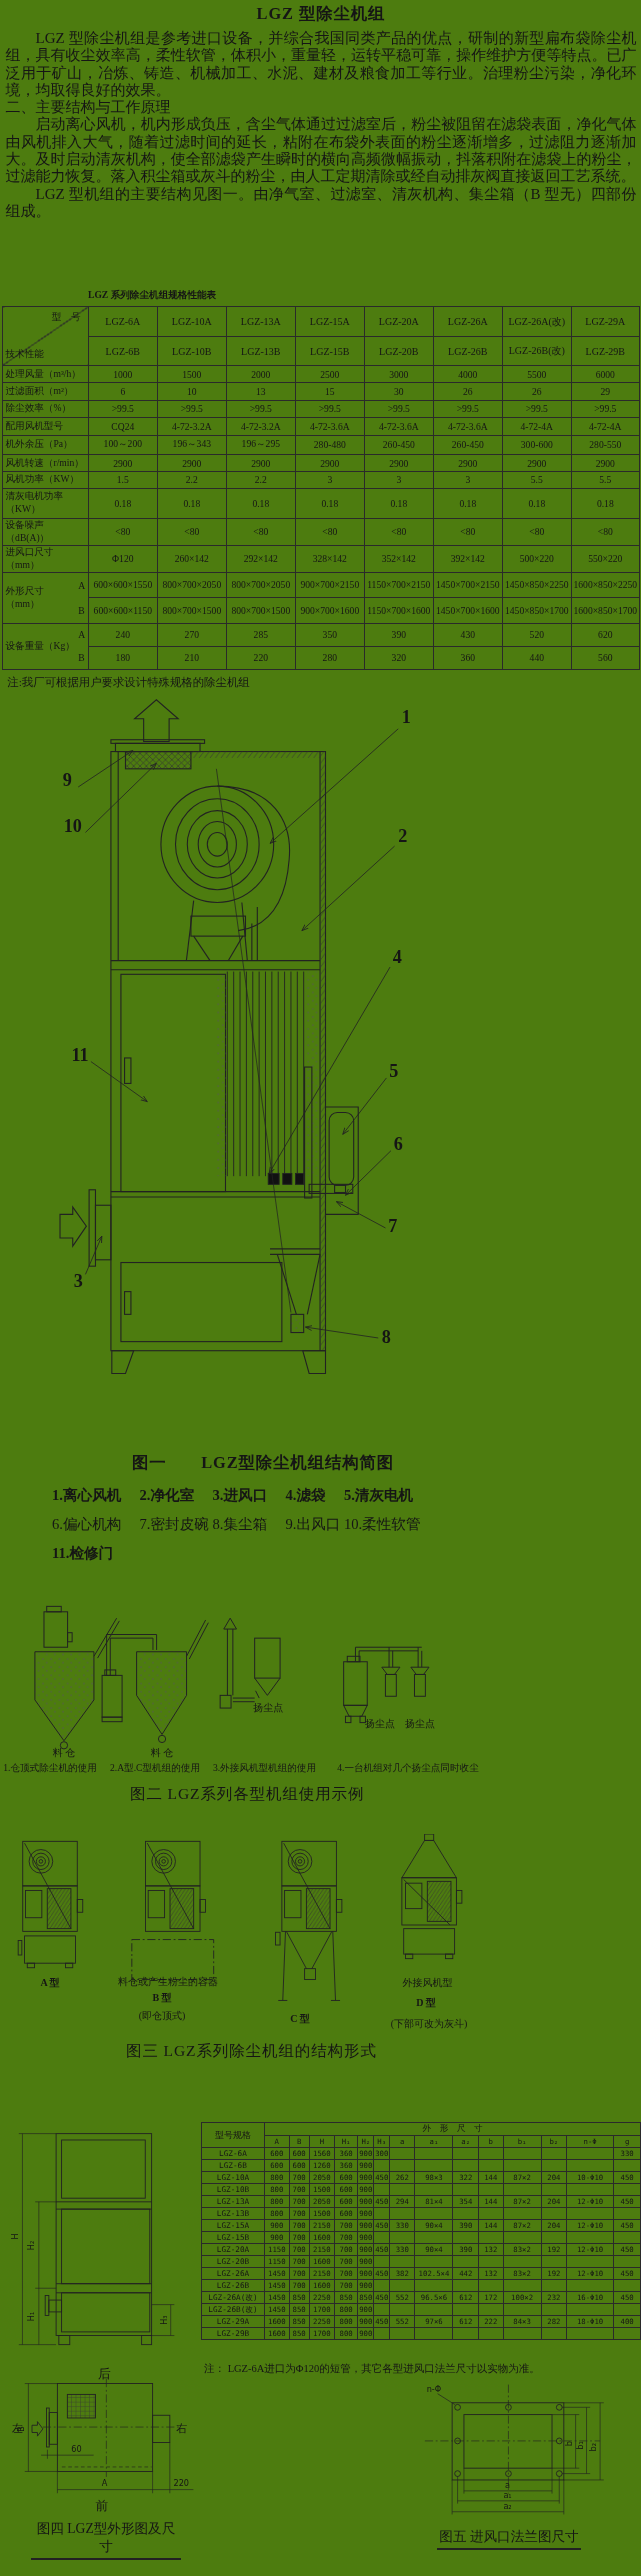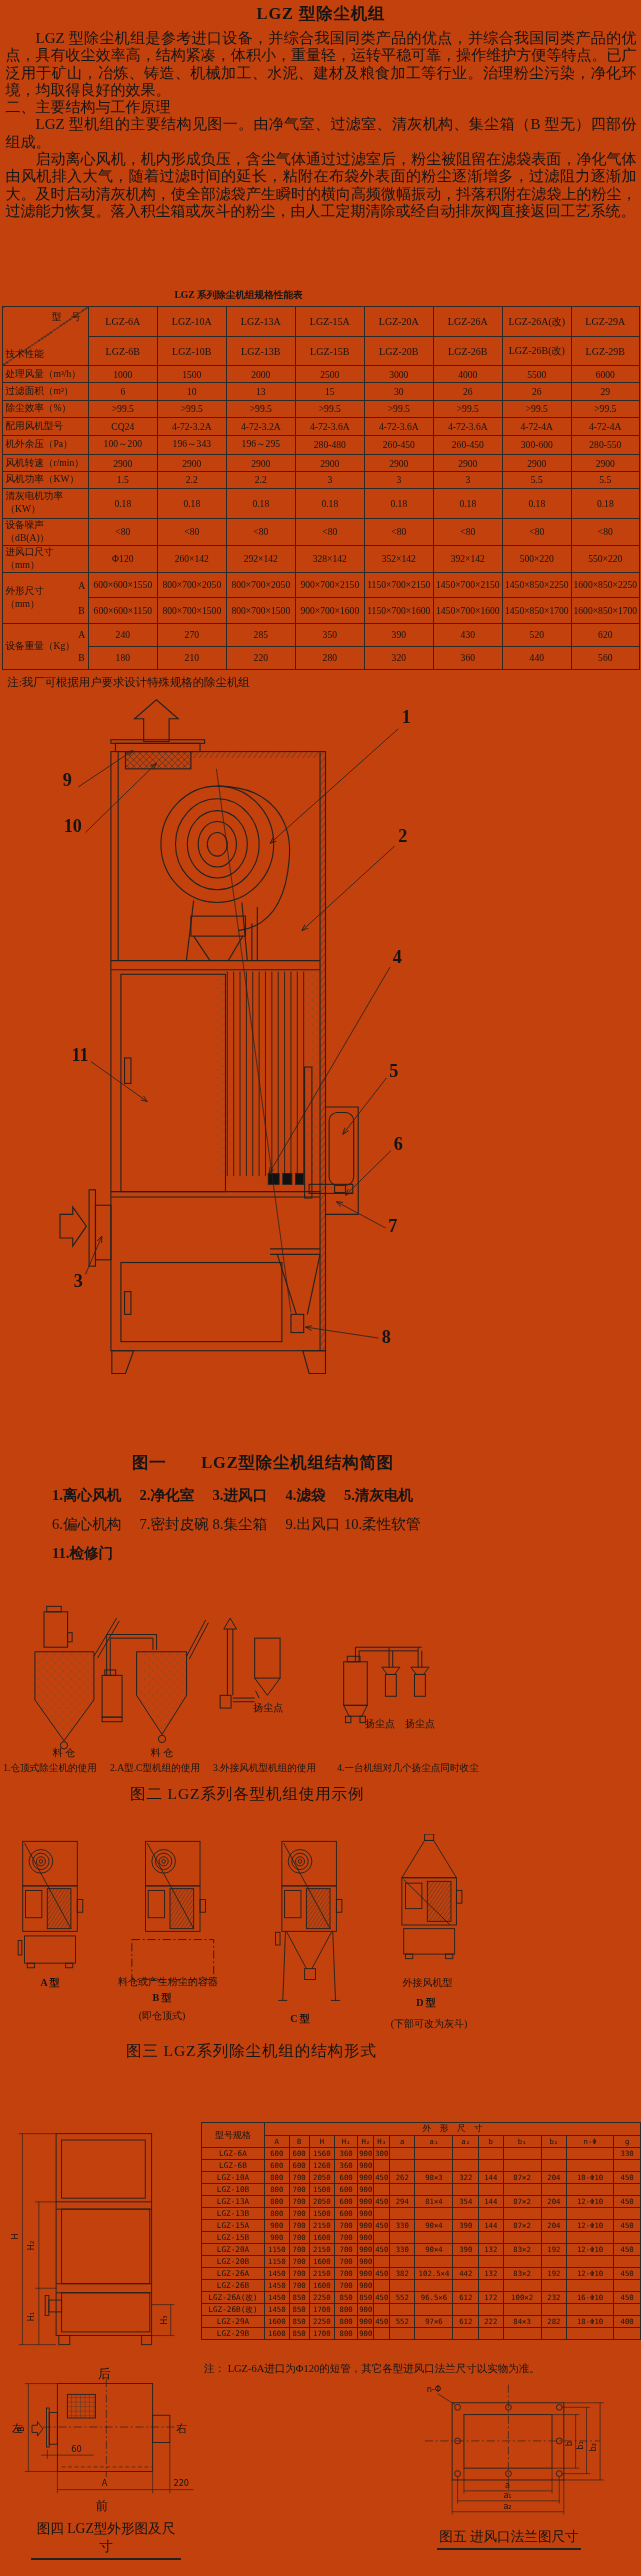--- a/index.html
+++ b/index.html
@@ -1,23 +1,23 @@
 <!DOCTYPE html>
 <html style="font-size:14.6px"><head>
 <meta charset="utf-8">
 <style>
   html,body{margin:0;padding:0;background:#e8e8e8;}
-  #page{position:relative;width:641px;height:2576px;background:#c2410c;overflow:hidden;
+  #page{position:relative;width:641px;height:2576px;background:#4d7c0f;overflow:hidden;
         font-family:"Liberation Serif","DejaVu Serif",serif;color:#151515;}
   .abs{position:absolute;}
   #doc-text{left:5.5px;top:3.6px;width:631px;font-size:15px;line-height:17.3px;text-align:justify;}
   #doc-title{text-align:center;font-weight:bold;font-size:16.4px;margin:1.8px 0 7.3px 0;letter-spacing:0.9px;}
   .heading{margin:0;}
   .para{margin:0;text-indent:2em;}
-  #spec-title{left:102px;top:289px;width:273px;text-align:center;font-size:9.6px;font-weight:bold;}
+  #spec-title{left:88px;top:289px;width:273px;text-align:left;font-size:9.6px;font-weight:bold;}
   #spec-table{left:1.8px;top:306px;width:638px;border-collapse:collapse;table-layout:fixed;}
   #spec-table td{border:0.9px solid #2a2a2a;text-align:center;vertical-align:middle;
                  font-size:9.6px;padding:0 0.9px;overflow:hidden;}
   #spec-table td[data-name="spec-model"]{font-size:10px;}
   #spec-table td.lbl{text-align:left;padding-left:2.7px;font-size:9.6px;}
   #corner-cell{position:relative;padding:0;
     background:linear-gradient(to bottom right,transparent calc(50% - 0.5px),#2a2a2a calc(50% - 0.5px),#2a2a2a calc(50% + 0.5px),transparent calc(50% + 0.5px));}
   #corner-cell .c-top{position:absolute;top:3.6px;right:7.3px;font-size:9.6px;}
   #corner-cell .c-bot{position:absolute;bottom:3.6px;left:2.7px;font-size:9.6px;}
   td.dual{position:relative;}
@@ -50,24 +50,24 @@
   svg text.cjk{font-size:11px;}
   svg text.dim{font-size:9px;font-family:"DejaVu Sans","Liberation Sans",sans-serif;}
 </style>
 </head>
 <body>
 
 <div id="page" data-name="document-page">
 
   <div id="doc-text" class="abs" data-name="document-text-block">
     <div id="doc-title" data-name="page-title">LGZ 型除尘机组</div>
-    <p class="para" data-name="paragraph-overview">LGZ 型除尘机组是参考进口设备，并综合我国同类产品的优点，并综合我国同类产品的优点，具有收尘效率高，结构紧凑，体积小，重量轻，运转平稳可靠，操作维护方便等特点。已广泛用于矿山，冶炼、铸造、机械加工、水泥、建材及粮食加工等行业。治理粉尘污染，净化环境，均取得良好的效果。</p>
+    <p class="para" data-name="paragraph-overview">LGZ 型除尘机组是参考进口设备，并综合我国同类产品的优点，研制的新型扁布袋除尘机组，具有收尘效率高，柔性软管，体积小，重量轻，运转平稳可靠，操作维护方便等特点。已广泛用于矿山，冶炼、铸造、机械加工、水泥、建材及粮食加工等行业。治理粉尘污染，净化环境，均取得良好的效果。</p>
     <div class="heading" data-name="section2-heading">二、主要结构与工作原理</div>
+    <p class="para" data-name="paragraph-principle">启动离心风机，机内形成负压，含尘气体通过过滤室后，粉尘被阻留在滤袋表面，净化气体由风机排入大气，随着过滤时间的延长，粘附在布袋外表面的粉尘逐渐增多，过滤阻力逐渐加大。及时启动清灰机构，使全部滤袋产生瞬时的横向高频微幅振动，抖落积附在滤袋上的粉尘，过滤能力恢复。落入积尘箱或灰斗的粉尘，由人工定期清除或经自动排灰阀直接返回工艺系统。</p>
     <p class="para" data-name="paragraph-structure">LGZ 型机组的主要结构见图一。由净气室、过滤室、清灰机构、集尘箱（B 型无）四部份组成。</p>
-    <p class="para" data-name="paragraph-principle">启动离心风机，机内形成负压，含尘气体通过过滤室后，粉尘被阻留在滤袋表面，净化气体由风机排入大气，随着过滤时间的延长，粘附在布袋外表面的粉尘逐渐增多，过滤阻力逐渐加大。及时启动清灰机构，使全部滤袋产生瞬时的横向高频微幅振动，抖落积附在滤袋上的粉尘，过滤能力恢复。落入积尘箱或灰斗的粉尘，由人工定期清除或经自动排灰阀直接返回工艺系统。</p>
   </div>
 
   <div id="spec-title" class="abs" data-name="spec-table-title">LGZ 系列除尘机组规格性能表</div>
   <table id="spec-table" class="abs" data-name="spec-table">
       <colgroup>
         <col style="width: 86px;">
         <col style="width: 69px;">
         <col style="width: 69px;">
         <col style="width: 69px;">
         <col style="width: 69px;">

